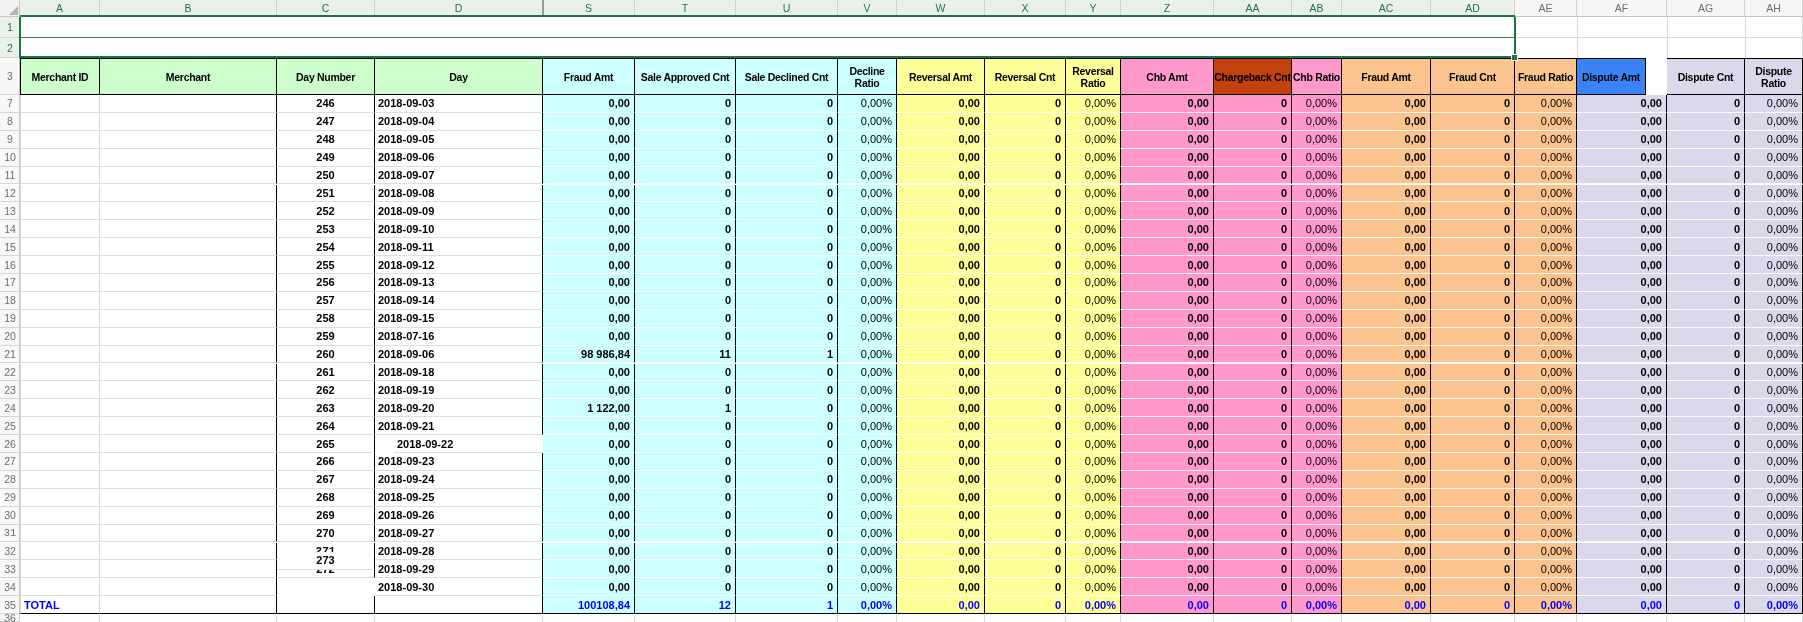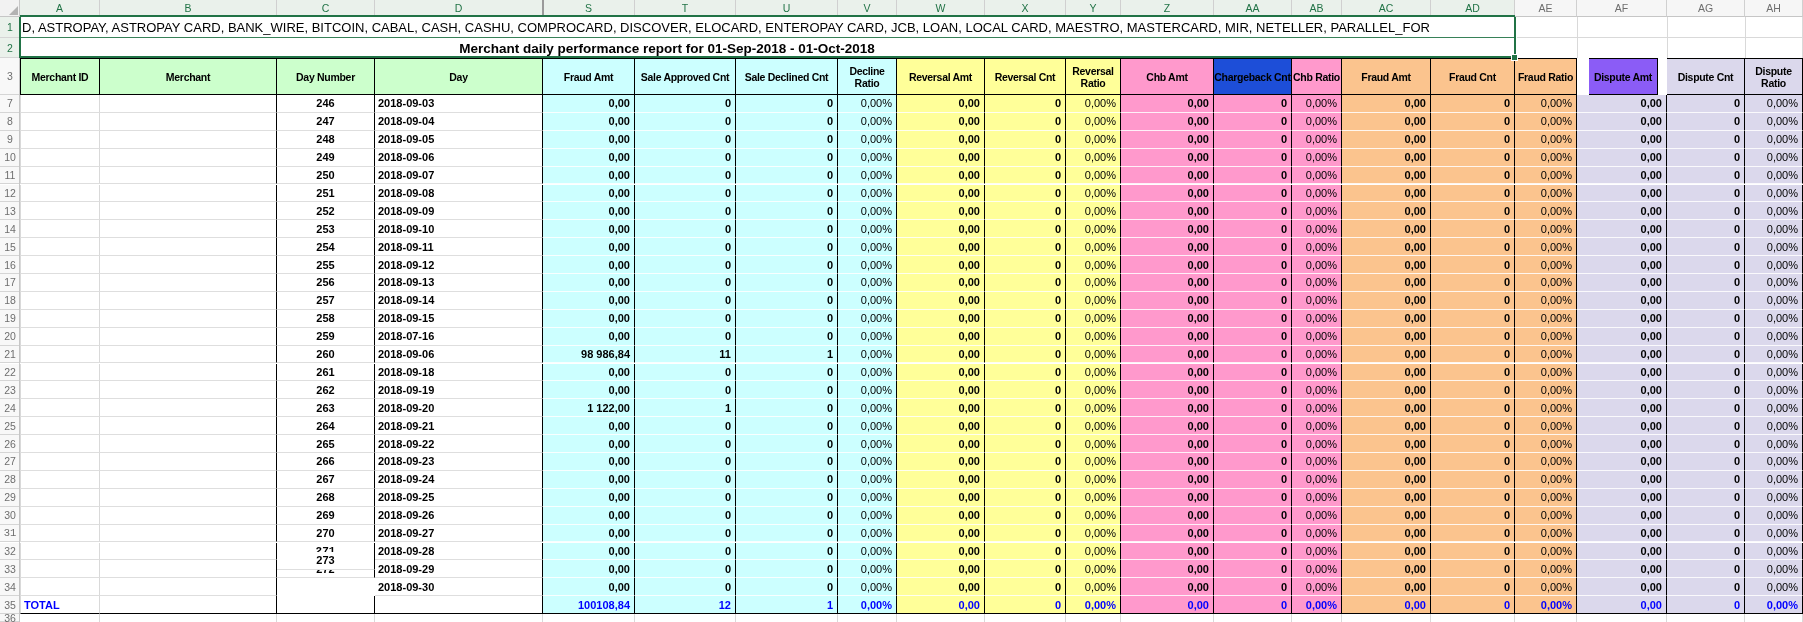--- a/index.html
+++ b/index.html
@@ -112,26 +112,26 @@
       <div class="cell hdr" style="left: 277px; top: 58px; width: 98px; height: 37px; background: rgb(204, 255, 204);">Day Number</div>
       <div class="cell hdr" style="left: 375px; top: 58px; width: 168px; height: 37px; background: rgb(204, 255, 204);">Day</div>
       <div class="cell hdr" style="left: 543px; top: 58px; width: 92px; height: 37px; background: rgb(204, 255, 255);">Fraud Amt</div>
       <div class="cell hdr" style="left: 635px; top: 58px; width: 101px; height: 37px; background: rgb(204, 255, 255);">Sale Approved Cnt</div>
       <div class="cell hdr" style="left: 736px; top: 58px; width: 102px; height: 37px; background: rgb(204, 255, 255);">Sale Declined Cnt</div>
       <div class="cell hdr" style="left: 838px; top: 58px; width: 59px; height: 37px; background: rgb(204, 255, 255);">Decline Ratio</div>
       <div class="cell hdr" style="left: 897px; top: 58px; width: 88px; height: 37px; background: rgb(255, 255, 153);">Reversal Amt</div>
       <div class="cell hdr" style="left: 985px; top: 58px; width: 81px; height: 37px; background: rgb(255, 255, 153);">Reversal Cnt</div>
       <div class="cell hdr" style="left: 1066px; top: 58px; width: 55px; height: 37px; background: rgb(255, 255, 153);">Reversal Ratio</div>
       <div class="cell hdr" style="left: 1121px; top: 58px; width: 93px; height: 37px; background: rgb(255, 153, 204);">Chb Amt</div>
-      <div class="cell hdr" style="left: 1214px; top: 58px; width: 78px; height: 37px; background: #1d4ed8;">Chargeback Cnt</div>
+      <div class="cell hdr" style="left: 1214px; top: 58px; width: 78px; height: 37px; background: #c2410c;">Chargeback Cnt</div>
       <div class="cell hdr" style="left: 1292px; top: 58px; width: 50px; height: 37px; background: rgb(255, 153, 204);">Chb Ratio</div>
       <div class="cell hdr" style="left: 1342px; top: 58px; width: 89px; height: 37px; background: rgb(251, 196, 142);">Fraud Amt</div>
       <div class="cell hdr" style="left: 1431px; top: 58px; width: 84px; height: 37px; background: rgb(251, 196, 142);">Fraud Cnt</div>
       <div class="cell hdr" style="left: 1515px; top: 58px; width: 62px; height: 37px; background: rgb(251, 196, 142);">Fraud Ratio</div>
-      <div class="cell hdr" style="left: 1577px; top: 58px; width: 69px; height: 37px; background: #8b5cf6; margin-left: 12px;">Dispute Amt</div>
+      <div class="cell hdr" style="left: 1577px; top: 58px; width: 69px; height: 37px; background: #3b82f6;">Dispute Amt</div>
       <div class="cell hdr" style="left: 1667px; top: 58px; width: 78px; height: 37px; background: rgb(219, 216, 236);">Dispute Cnt</div>
       <div class="cell hdr" style="left: 1745px; top: 58px; width: 58px; height: 37px; background: rgb(219, 216, 236);">Dispute Ratio</div>
       <div class="cell al-l" style="left: 20px; top: 95px; width: 80px; height: 17.9px; background: rgb(255, 255, 255); border-right: 1px solid rgb(217, 217, 217); border-bottom: 1px solid rgb(222, 222, 222); border-left: 1px solid rgb(217, 217, 217);"></div>
       <div class="cell al-l" style="left: 100px; top: 95px; width: 177px; height: 17.9px; background: rgb(255, 255, 255); border-right: 1px solid rgb(0, 0, 0); border-bottom: 1px solid rgb(222, 222, 222);"></div>
       <div class="cell al-c b" style="left: 277px; top: 95px; width: 98px; height: 17.9px; background: rgb(255, 255, 255); border-right: 1px solid rgb(0, 0, 0); border-bottom: 1px solid rgb(222, 222, 222);">246</div>
       <div class="cell al-l b" style="left: 375px; top: 95px; width: 168px; height: 17.9px; background: rgb(255, 255, 255); border-right: 1px solid rgb(0, 0, 0); border-bottom: 1px solid rgb(222, 222, 222);">2018-09-03</div>
       <div class="cell al-r b" style="left: 543px; top: 95px; width: 92px; height: 17.9px; background: rgb(204, 255, 255); border-right: 1px solid rgb(0, 0, 0); border-bottom: 1px solid rgba(255, 255, 255, 0.85);">0,00</div>
       <div class="cell al-r b" style="left: 635px; top: 95px; width: 101px; height: 17.9px; background: rgb(204, 255, 255); border-right: 1px solid rgb(0, 0, 0); border-bottom: 1px solid rgba(255, 255, 255, 0.85);">0</div>
       <div class="cell al-r b" style="left: 736px; top: 95px; width: 102px; height: 17.9px; background: rgb(204, 255, 255); border-right: 1px solid rgb(0, 0, 0); border-bottom: 1px solid rgba(255, 255, 255, 0.85);">0</div>
       <div class="cell al-r" style="left: 838px; top: 95px; width: 59px; height: 17.9px; background: rgb(204, 255, 255); border-right: 1px solid rgb(0, 0, 0); border-bottom: 1px solid rgba(255, 255, 255, 0.85);">0,00%</div>
@@ -503,21 +503,21 @@
       <div class="cell al-r" style="left: 1292px; top: 417.2px; width: 50px; height: 17.9px; background: rgb(255, 153, 204); border-right: 1px solid rgb(0, 0, 0); border-bottom: 1px solid rgba(255, 255, 255, 0.85);">0,00%</div>
       <div class="cell al-r b" style="left: 1342px; top: 417.2px; width: 89px; height: 17.9px; background: rgb(251, 196, 142); border-right: 1px solid rgb(0, 0, 0); border-bottom: 1px solid rgba(255, 255, 255, 0.85);">0,00</div>
       <div class="cell al-r b" style="left: 1431px; top: 417.2px; width: 84px; height: 17.9px; background: rgb(251, 196, 142); border-right: 1px solid rgb(0, 0, 0); border-bottom: 1px solid rgba(255, 255, 255, 0.85);">0</div>
       <div class="cell al-r" style="left: 1515px; top: 417.2px; width: 62px; height: 17.9px; background: rgb(251, 196, 142); border-right: 1px solid rgb(0, 0, 0); border-bottom: 1px solid rgba(255, 255, 255, 0.85);">0,00%</div>
       <div class="cell al-r b" style="left: 1577px; top: 417.2px; width: 90px; height: 17.9px; background: rgb(219, 216, 236); border-right: 1px solid rgb(0, 0, 0); border-bottom: 1px solid rgba(255, 255, 255, 0.85);">0,00</div>
       <div class="cell al-r b" style="left: 1667px; top: 417.2px; width: 78px; height: 17.9px; background: rgb(219, 216, 236); border-right: 1px solid rgb(0, 0, 0); border-bottom: 1px solid rgba(255, 255, 255, 0.85);">0</div>
       <div class="cell al-r" style="left: 1745px; top: 417.2px; width: 58px; height: 17.9px; background: rgb(219, 216, 236); border-right: 1px solid rgb(0, 0, 0); border-bottom: 1px solid rgba(255, 255, 255, 0.85);">0,00%</div>
       <div class="cell al-l" style="left: 20px; top: 435.1px; width: 80px; height: 17.9px; background: rgb(255, 255, 255); border-right: 1px solid rgb(217, 217, 217); border-bottom: 1px solid rgb(222, 222, 222); border-left: 1px solid rgb(217, 217, 217);"></div>
       <div class="cell al-l" style="left: 100px; top: 435.1px; width: 177px; height: 17.9px; background: rgb(255, 255, 255); border-right: 1px solid rgb(0, 0, 0); border-bottom: 1px solid rgb(222, 222, 222);"></div>
       <div class="cell al-c b" style="left: 277px; top: 435.1px; width: 98px; height: 17.9px; background: rgb(255, 255, 255); border-right: 1px solid rgb(0, 0, 0); border-bottom: 1px solid rgb(222, 222, 222);">265</div>
-      <div class="cell al-l b" style="left: 375px; top: 435.1px; width: 168px; height: 17.9px; background: rgb(255, 255, 255); border-right: 1px solid rgb(0, 0, 0); border-bottom: 1px solid rgb(222, 222, 222);">2018-09-22</div>
+      <div class="cell al-l b" style="left: 394px; top: 435.1px; width: 168px; height: 17.9px; background: rgb(255, 255, 255); border-right: 1px solid rgb(0, 0, 0); border-bottom: 1px solid rgb(222, 222, 222);">2018-09-22</div>
       <div class="cell al-r b" style="left: 543px; top: 435.1px; width: 92px; height: 17.9px; background: rgb(204, 255, 255); border-right: 1px solid rgb(0, 0, 0); border-bottom: 1px solid rgba(255, 255, 255, 0.85);">0,00</div>
       <div class="cell al-r b" style="left: 635px; top: 435.1px; width: 101px; height: 17.9px; background: rgb(204, 255, 255); border-right: 1px solid rgb(0, 0, 0); border-bottom: 1px solid rgba(255, 255, 255, 0.85);">0</div>
       <div class="cell al-r b" style="left: 736px; top: 435.1px; width: 102px; height: 17.9px; background: rgb(204, 255, 255); border-right: 1px solid rgb(0, 0, 0); border-bottom: 1px solid rgba(255, 255, 255, 0.85);">0</div>
       <div class="cell al-r" style="left: 838px; top: 435.1px; width: 59px; height: 17.9px; background: rgb(204, 255, 255); border-right: 1px solid rgb(0, 0, 0); border-bottom: 1px solid rgba(255, 255, 255, 0.85);">0,00%</div>
       <div class="cell al-r b" style="left: 897px; top: 435.1px; width: 88px; height: 17.9px; background: rgb(255, 255, 153); border-right: 1px solid rgb(0, 0, 0); border-bottom: 1px solid rgba(255, 255, 255, 0.85);">0,00</div>
       <div class="cell al-r b" style="left: 985px; top: 435.1px; width: 81px; height: 17.9px; background: rgb(255, 255, 153); border-right: 1px solid rgb(0, 0, 0); border-bottom: 1px solid rgba(255, 255, 255, 0.85);">0</div>
       <div class="cell al-r" style="left: 1066px; top: 435.1px; width: 55px; height: 17.9px; background: rgb(255, 255, 153); border-right: 1px solid rgb(0, 0, 0); border-bottom: 1px solid rgba(255, 255, 255, 0.85);">0,00%</div>
       <div class="cell al-r b" style="left: 1121px; top: 435.1px; width: 93px; height: 17.9px; background: rgb(255, 153, 204); border-right: 1px solid rgb(0, 0, 0); border-bottom: 1px solid rgba(255, 255, 255, 0.85);">0,00</div>
       <div class="cell al-r b" style="left: 1214px; top: 435.1px; width: 78px; height: 17.9px; background: rgb(255, 153, 204); border-right: 1px solid rgb(0, 0, 0); border-bottom: 1px solid rgba(255, 255, 255, 0.85);">0</div>
       <div class="cell al-r" style="left: 1292px; top: 435.1px; width: 50px; height: 17.9px; background: rgb(255, 153, 204); border-right: 1px solid rgb(0, 0, 0); border-bottom: 1px solid rgba(255, 255, 255, 0.85);">0,00%</div>
@@ -722,22 +722,20 @@
       <div class="cell" style="left: 1214px; top: 614.1px; width: 78px; height: 8px; background: rgb(255, 255, 255); border-right: 1px solid rgb(217, 217, 217);"></div>
       <div class="cell" style="left: 1292px; top: 614.1px; width: 50px; height: 8px; background: rgb(255, 255, 255); border-right: 1px solid rgb(217, 217, 217);"></div>
       <div class="cell" style="left: 1342px; top: 614.1px; width: 89px; height: 8px; background: rgb(255, 255, 255); border-right: 1px solid rgb(217, 217, 217);"></div>
       <div class="cell" style="left: 1431px; top: 614.1px; width: 84px; height: 8px; background: rgb(255, 255, 255); border-right: 1px solid rgb(217, 217, 217);"></div>
       <div class="cell" style="left: 1515px; top: 614.1px; width: 62px; height: 8px; background: rgb(255, 255, 255); border-right: 1px solid rgb(217, 217, 217);"></div>
       <div class="cell" style="left: 1577px; top: 614.1px; width: 90px; height: 8px; background: rgb(255, 255, 255); border-right: 1px solid rgb(217, 217, 217);"></div>
       <div class="cell" style="left: 1667px; top: 614.1px; width: 78px; height: 8px; background: rgb(255, 255, 255); border-right: 1px solid rgb(217, 217, 217);"></div>
       <div class="cell" style="left: 1745px; top: 614.1px; width: 58px; height: 8px; background: rgb(255, 255, 255); border-right: 1px solid rgb(217, 217, 217);"></div>
     </div>
 
-  <div id="row1-cell">D, ASTROPAY, ASTROPAY CARD, BANK_WIRE, BITCOIN, CABAL, CASH, CASHU, COMPROCARD, DISCOVER, ELOCARD, ENTEROPAY CARD, JCB, LOAN, LOCAL CARD, MAESTRO, MASTERCARD, MIR, NETELLER, PARALLEL_FOR</div>
-  <div id="title-cell">Merchant daily performance report for 01-Sep-2018 - 01-Oct-2018</div>
 
   <div id="overlays">
       <div class="ovl selline" style="left: 20px; top: 15px; width: 1495px; height: 2px;"></div>
       <div class="ovl selline" style="left: 20px; top: 56px; width: 1497px; height: 2px;"></div>
       <div class="ovl selline" style="left: 19px; top: 17px; width: 2px; height: 41px;"></div>
       <div class="ovl selline" style="left: 1514px; top: 17px; width: 2px; height: 41px;"></div>
       <div class="ovl" style="left: 20px; top: 37px; width: 1495px; height: 1px; background: rgb(33, 115, 70); opacity: 0.9;"></div>
     </div>
   <div id="fill-handle"></div>
 </div>

